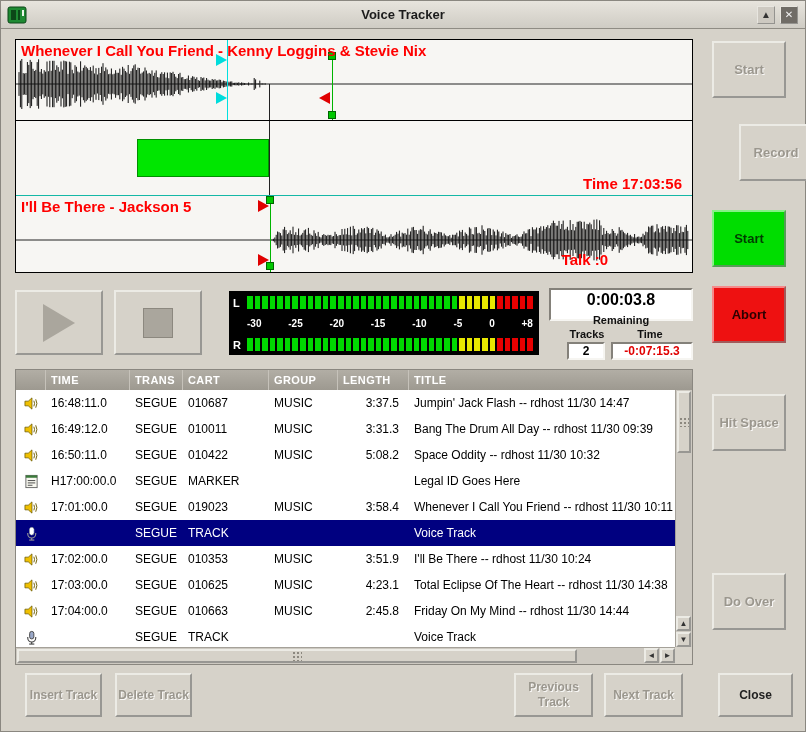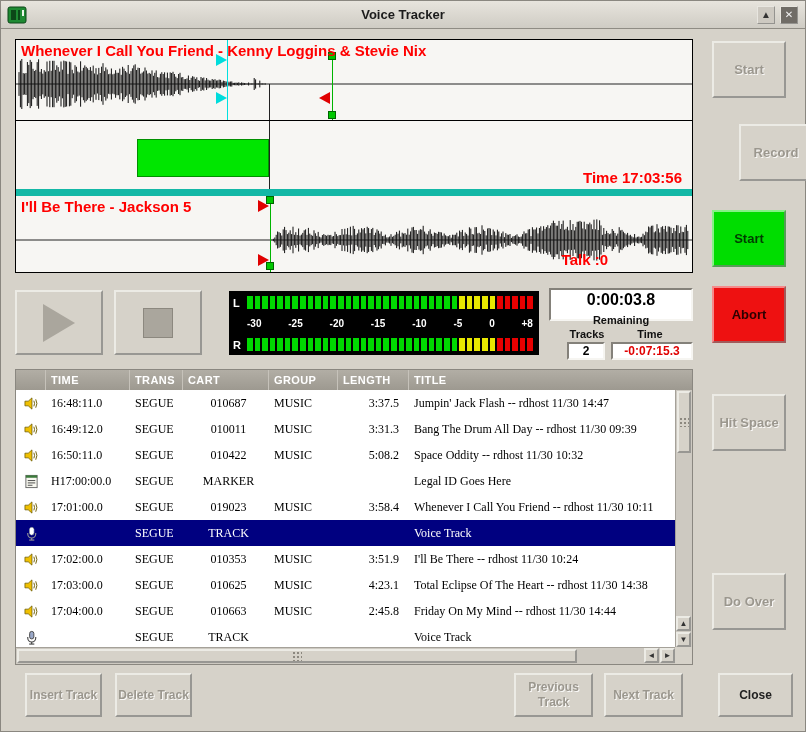--- a/index.html
+++ b/index.html
@@ -17,21 +17,21 @@
   .tb-btn { position:absolute; top:5px; width:18px; height:18px; border:1px outset #e8e6e0;
     background:#cdc9c1; font-size:10px; line-height:16px; text-align:center; color:#333; }
   .tb-shade { right:30px; }
   .tb-close { right:7px; background:#706c66; color:#f2f2f2; }
 
   
   .tracker { position:absolute; left:14px; top:38px; width:678px; height:234px;
     border:1px solid #000; background:#f7f6f3; }
   .lane { position:relative; width:100%; overflow:hidden; }
   .lane1 { height:81px; border-bottom:1px solid #000; }
-  .lane2 { height:75px; border-bottom:7px solid #14b8a6; }
+  .lane2 { height:75px; border-bottom:1px solid #14b8a6; }
   .lane3 { height:76px; }
   .lane svg.wavesvg { position:absolute; left:0; top:0; }
   .lane-title { position:absolute; left:5px; top:2px; color:#f00; font-weight:bold;
     font-size:15px; white-space:nowrap; }
   .red-label { position:absolute; color:#f00; font-weight:bold; font-size:15px; }
   .time-label { right:10px; bottom:3px; }
   .talk-label { right:84px; bottom:4px; }
   .vline { position:absolute; width:1px; }
   .cyan-line { left:211px; top:0; bottom:0; background:#00e0e0; }
   .cyan-tri { position:absolute; width:0; height:0; border-top:6px solid transparent;
@@ -87,28 +87,28 @@
 
   
   .logtable { position:absolute; left:14px; top:368px; width:678px; height:296px;
     border:1px solid #8a8780; background:#fff; }
   .thead { position:absolute; left:0; top:0; right:0; height:20px; display:flex;
     background:linear-gradient(#b2aea5,#9d9990); color:#fff; font-weight:bold; font-size:11px;
     letter-spacing:.4px; align-items:center; }
   .thead .hc { border-right:1px solid #c6c2ba; height:100%; display:flex; align-items:center;
     padding-left:5px; }
   .tbody { position:absolute; left:0; top:20px; right:17px; bottom:17px; background:#c4b5fd;
-    overflow:hidden;font-family:Liberation Serif, serif; }
+    overflow:hidden; }
   .trow { display:flex; height:26px; align-items:center; color:#000; font-size:12px;
     background:#fff; }
   .trow.selected { background:#000080; color:#fff; }
   .trow.selected svg { filter:brightness(2.2); }
   .c { padding-left:5px; white-space:nowrap; overflow:hidden; }
   .col-icon { width:30px; display:flex; justify-content:center; padding-left:0; }
-  .col-time { width:84px; } .col-trans { width:53px; } .col-cart { width:86px;text-align:center; }
+  .col-time { width:84px; } .col-trans { width:53px; } .col-cart { width:86px; }
   .col-group { width:69px; } .col-length { width:71px; text-align:right; padding-right:10px; }
   .col-title { flex:1; }
 
   .vsb { position:absolute; right:0; top:20px; width:17px; bottom:17px; background:#cdc9c1;
     border-left:1px solid #a5a199; }
   .vsb-thumb { position:absolute; left:1px; right:1px; top:1px; height:62px;
     background:#d6d2c9; border:2px outset #ecebe5; }
   .hsb { position:absolute; left:0; bottom:0; height:17px; right:17px; background:#cdc9c1;
     border-top:1px solid #a5a199; }
   .hsb-thumb { position:absolute; top:1px; bottom:1px; left:1px; width:560px;

